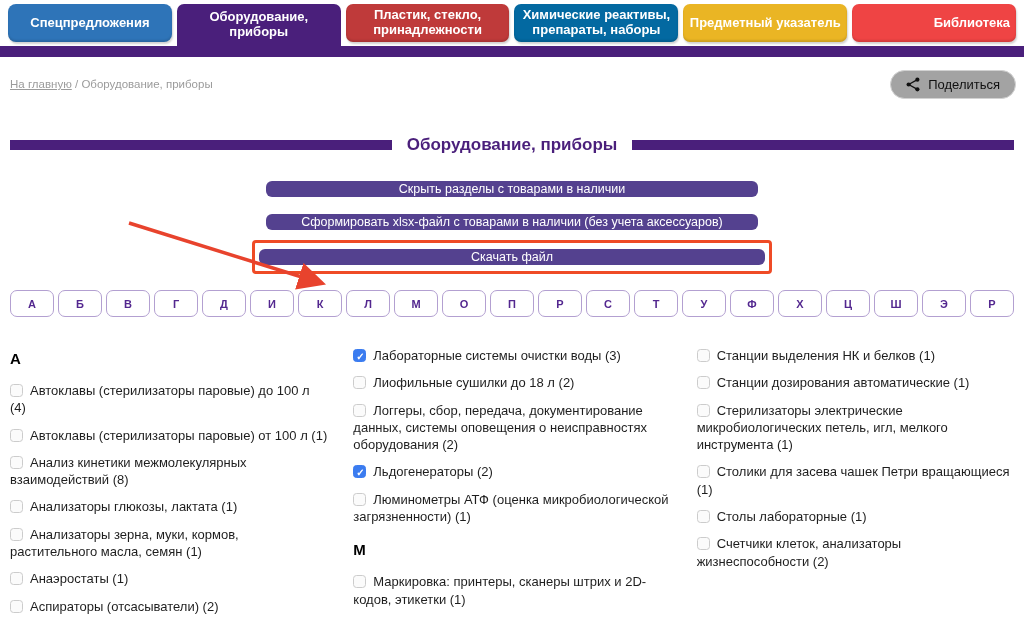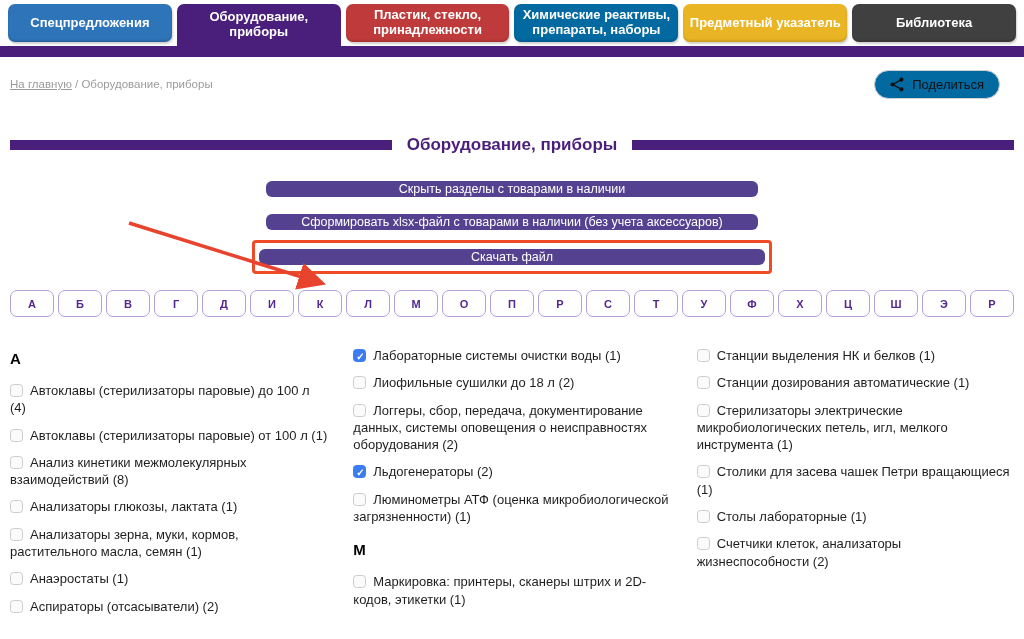--- a/index.html
+++ b/index.html
@@ -15,22 +15,22 @@
     line-height:1.12;display:flex;align-items:center;justify-content:center;text-align:center;
     padding:1px 6px;box-sizing:border-box;cursor:pointer;
     box-shadow:inset 0 -2px 2px rgba(0,0,0,.12), 1px 2px 2px rgba(0,0,0,.18);
   }
   .tab.active{height:42px;border-radius:7px 7px 0 0;box-shadow:none;}
   .strip{height:11px;background:#4a1f7b;}
   
   .crumb-row{margin:21px 10px 0;font-size:11.5px;color:#9b9b9b;}
   .crumb-link{text-decoration:underline;color:#9b9b9b;cursor:pointer;}
   .share-btn{
-    position:absolute;top:70px;right:24px;display:flex;align-items:center;gap:8px;
-    border:1px solid #d2d2d2;border-radius:16px;padding:6px 15px;background:#0369a1;
+    position:absolute;top:70px;right:8px;display:flex;align-items:center;gap:8px;
+    border:1px solid #d2d2d2;border-radius:16px;padding:6px 15px;background:#a3a3a3;
     font-size:13px;color:#111;cursor:pointer;
   }
   .share-btn svg{display:block;}
   
   .title-row{display:flex;align-items:center;gap:15px;margin:45px 10px 0;}
   .tbar{flex:1;height:10px;background:#4a1f7b;}
   .ptitle{font-size:17px;font-weight:bold;color:#4a1f7b;white-space:nowrap;}
   
   .actions{width:492px;margin:26px auto 0;position:relative;}
   .pbtn{
@@ -63,36 +63,36 @@
   .cb.checked::after{
     content:"✓";color:#fff;font-size:10px;font-weight:bold;
     position:absolute;left:2px;top:-0.5px;line-height:13px;
   }
   .arrow-overlay{position:absolute;left:0;top:0;pointer-events:none;z-index:5;}
 </style>
 </head>
 <body>
 
 <div class="tabs-row">
-  <div class="tab" style="background: rgb(46, 116, 184);">
+  <div class="tab" style="background: rgb(46, 116, 184); border-radius: 8px;">
       <span>Спецпредложения</span>
     </div>
   <div class="tab active" style="background: rgb(74, 31, 123);">
       <span>Оборудование, приборы</span>
     </div>
   <div class="tab" style="background: rgb(191, 58, 58);">
       <span>Пластик, стекло, принадлежности</span>
     </div>
   <div class="tab" style="background: #0369a1;">
       <span>Химические реактивы, препараты, наборы</span>
     </div>
   <div class="tab" style="background: rgb(234, 181, 36);">
       <span>Предметный указатель</span>
     </div>
-  <div class="tab" style="background: #404040;">
+  <div class="tab" style="background: #ef4444; justify-content: flex-end;">
       <span>Библиотека</span>
     </div>
 </div>
 <div class="strip"></div>
 
 <div class="crumb-row">
   <span class="crumb-link">На главную</span><span> / </span><span>Оборудование, приборы</span>
 </div>
 
 <div class="share-btn">
@@ -151,21 +151,21 @@
       <div class="letter-h">А</div>
       <div class="cat"><span class="cb"></span><span>Автоклавы (стерилизаторы паровые) до 100 л (4)</span></div>
       <div class="cat"><span class="cb"></span><span>Автоклавы (стерилизаторы паровые) от 100 л (1)</span></div>
       <div class="cat"><span class="cb"></span><span>Анализ кинетики межмолекулярных взаимодействий (8)</span></div>
       <div class="cat"><span class="cb"></span><span>Анализаторы глюкозы, лактата (1)</span></div>
       <div class="cat"><span class="cb"></span><span>Анализаторы зерна, муки, кормов, растительного масла, семян (1)</span></div>
       <div class="cat"><span class="cb"></span><span>Анаэростаты (1)</span></div>
       <div class="cat"><span class="cb"></span><span>Аспираторы (отсасыватели) (2)</span></div>
     </div>
     <div class="col">
-      <div class="cat"><span class="cb checked"></span><span>Лабораторные системы очистки воды (1)</span></div>
+      <div class="cat"><span class="cb checked"></span><span>Лабораторные системы очистки воды (3)</span></div>
       <div class="cat"><span class="cb"></span><span>Лиофильные сушилки до 18 л (2)</span></div>
       <div class="cat"><span class="cb"></span><span>Логгеры, сбор, передача, документирование данных, системы оповещения о неисправностях оборудования (2)</span></div>
       <div class="cat"><span class="cb checked"></span><span>Льдогенераторы (2)</span></div>
       <div class="cat"><span class="cb"></span><span>Люминометры АТФ (оценка микробиологической загрязненности) (1)</span></div>
       <div class="letter-h">М</div>
       <div class="cat"><span class="cb"></span><span>Маркировка: принтеры, сканеры штрих и 2D-кодов, этикетки (1)</span></div>
     </div>
     <div class="col">
       <div class="cat"><span class="cb"></span><span>Станции выделения НК и белков (1)</span></div>
       <div class="cat"><span class="cb"></span><span>Станции дозирования автоматические (1)</span></div>

